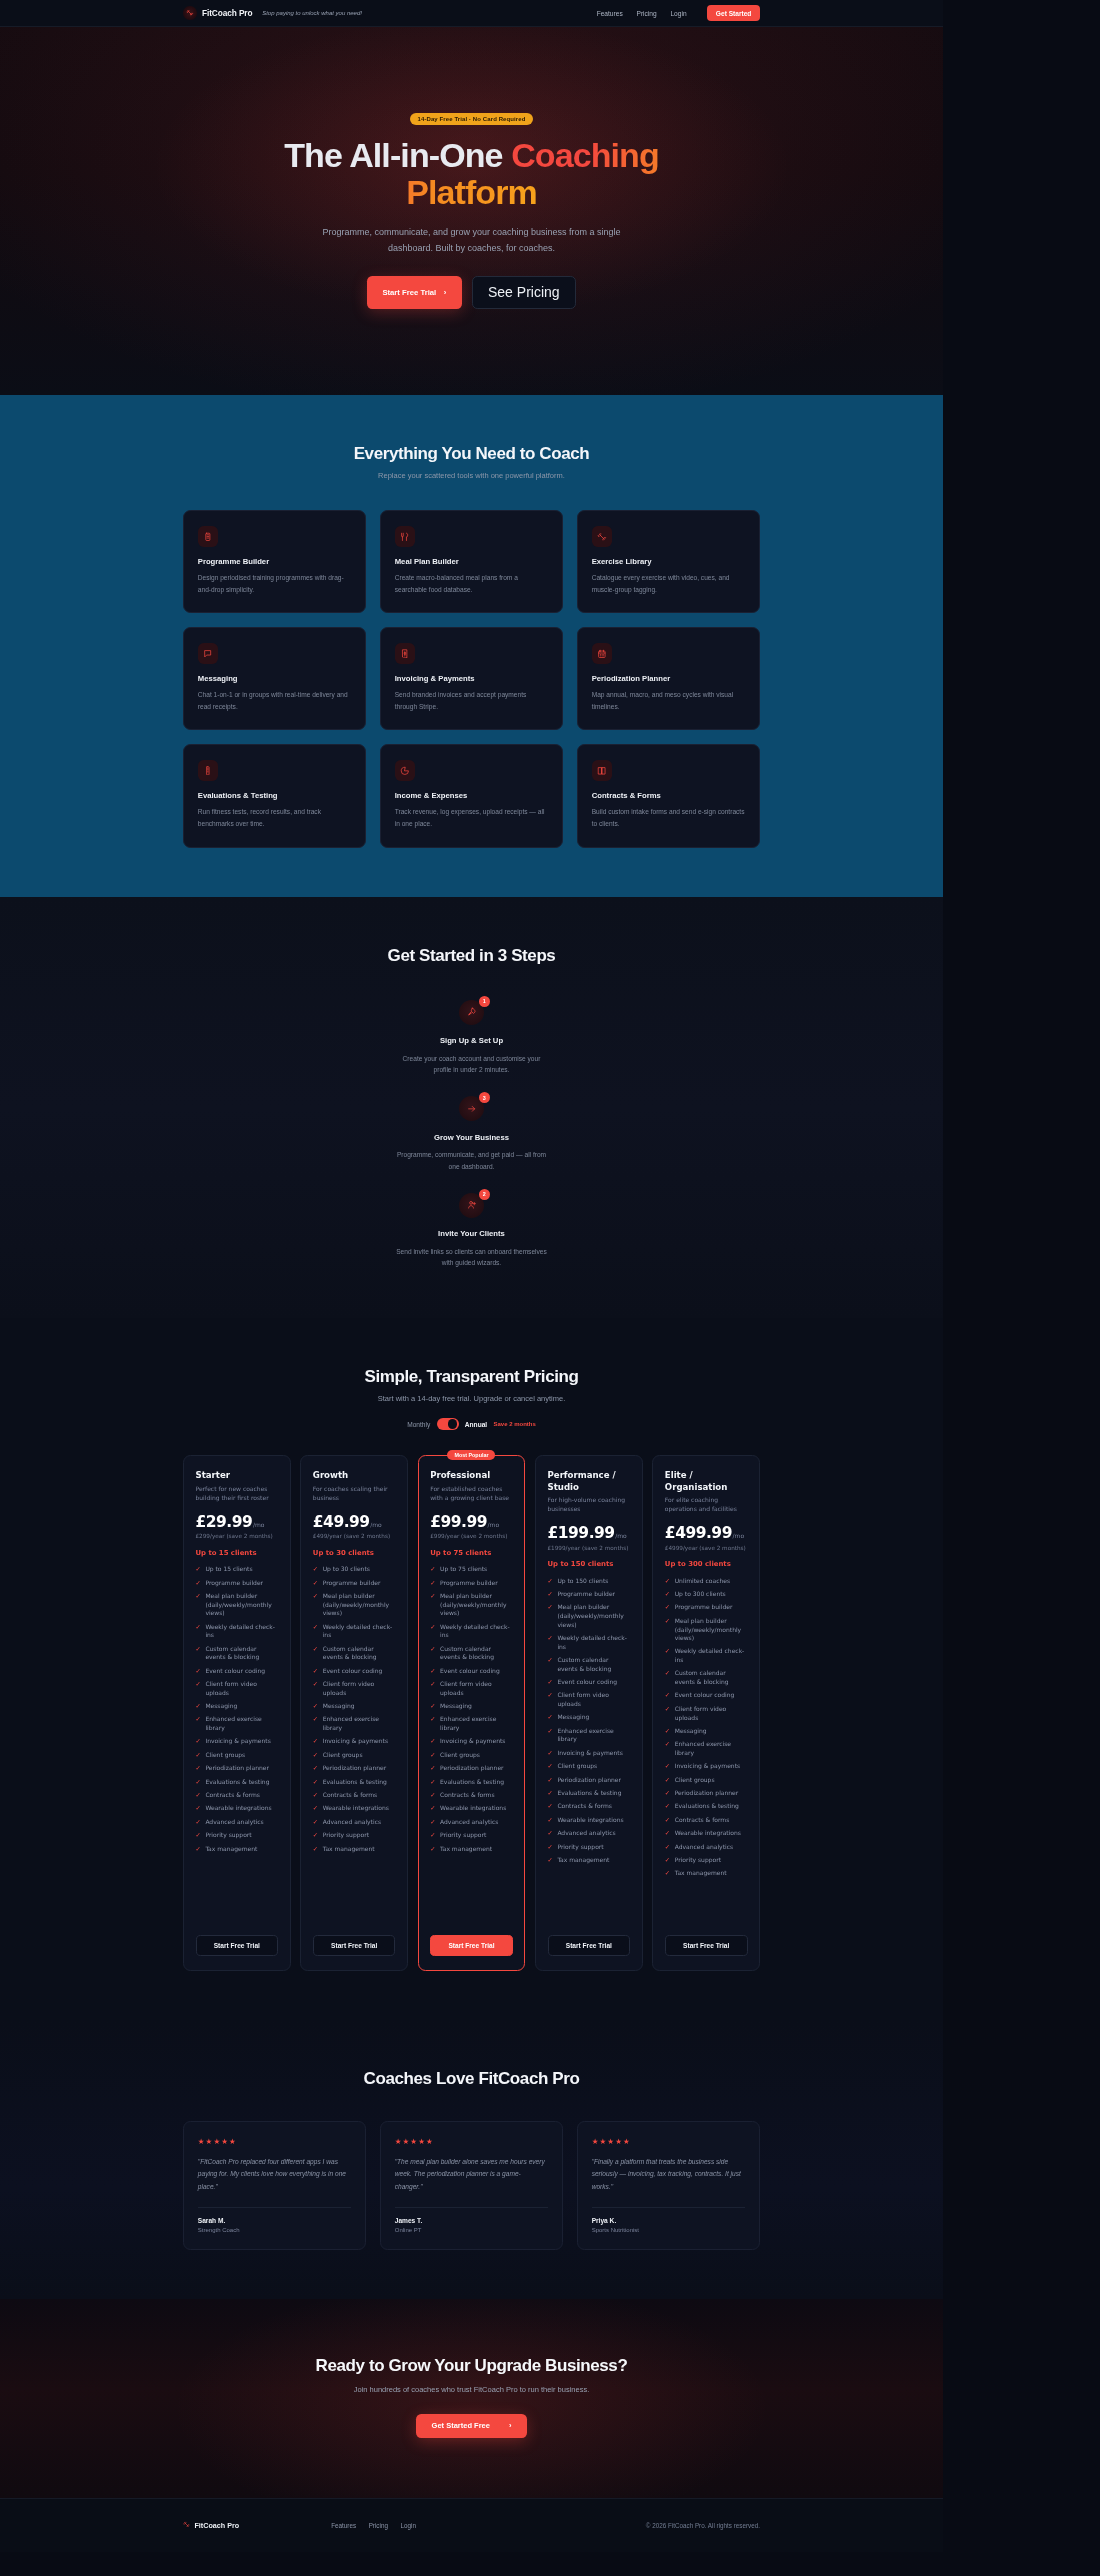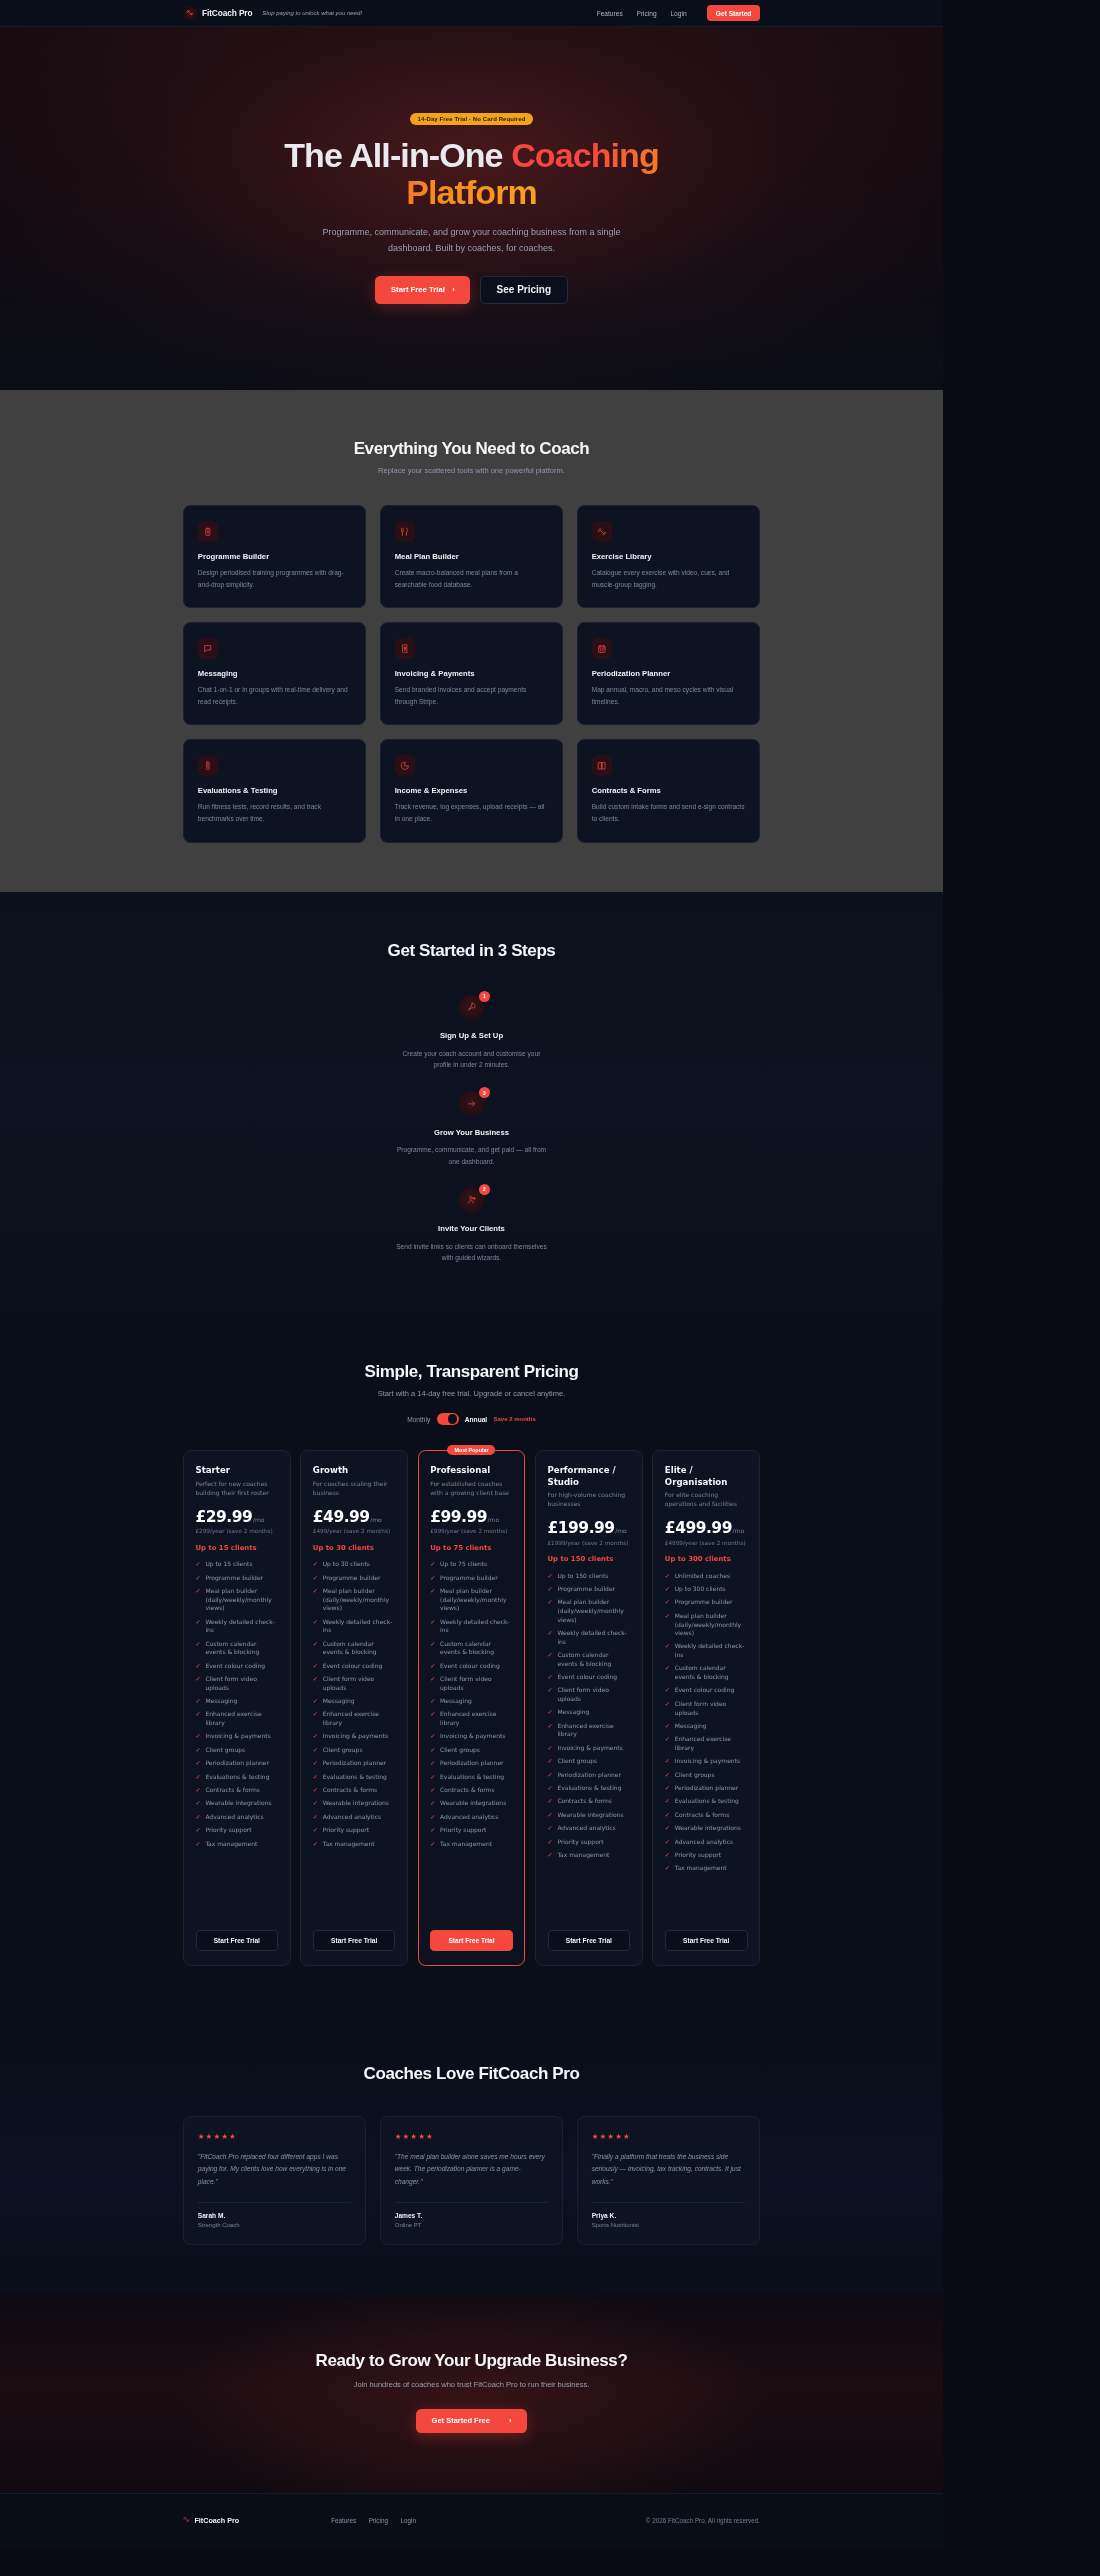--- a/index.html
+++ b/index.html
@@ -61,29 +61,29 @@
   }
   .hero-btns{display:flex;gap:9.7px;justify-content:center;}
   .btn-primary{
     background:#f4483f;color:#fff;border:none;border-radius:5.2px;
     font-size:7.7px;font-weight:700;padding:7.5px 15.5px;cursor:pointer;
     display:inline-flex;align-items:center;gap:7.5px;font-family:inherit;
     box-shadow:0 3.4px 15px rgba(244,72,63,.28);
   }
   .btn-ghost{
     background:#0b0f1b;color:#eef1f6;border:0.6px solid #232a3a;border-radius:5.2px;
-    font-size:10px;font-weight:700;padding:7.5px 15.5px;cursor:pointer;font-family:inherit;
+    font-size:14px;font-weight:400;padding:7.5px 15.5px;cursor:pointer;font-family:inherit;
   }
 
   
   .sec{padding:49px 183px;}
   .sec-h2{font-size:17px;font-weight:800;text-align:center;letter-spacing:-0.4px;color:#f4f6fa;}
   .sec-sub{font-size:7.5px;color:#8d97a9;text-align:center;margin-top:7.5px;}
 
-  .bg-a{background:#404040;}
+  .bg-a{background:#0c4a6e;}
   .bg-b{background:linear-gradient(180deg,#0c101b 0%,#0e1220 50%,#0b0f1a 100%);}
   .bg-c{background:#0a0e19;}
   .bg-d{background:linear-gradient(180deg,#0a0e19 0%,#0c1020 60%,#0a0e19 100%);}
 
   
   .feat-grid{display:grid;grid-template-columns:repeat(3,1fr);gap:13.8px;margin-top:30px;}
   .feat-card{
     background:#0e1322;border:0.6px solid #1a2032;border-radius:7.5px;padding:15px 13.8px 17px;
     min-height:69px;
   }

